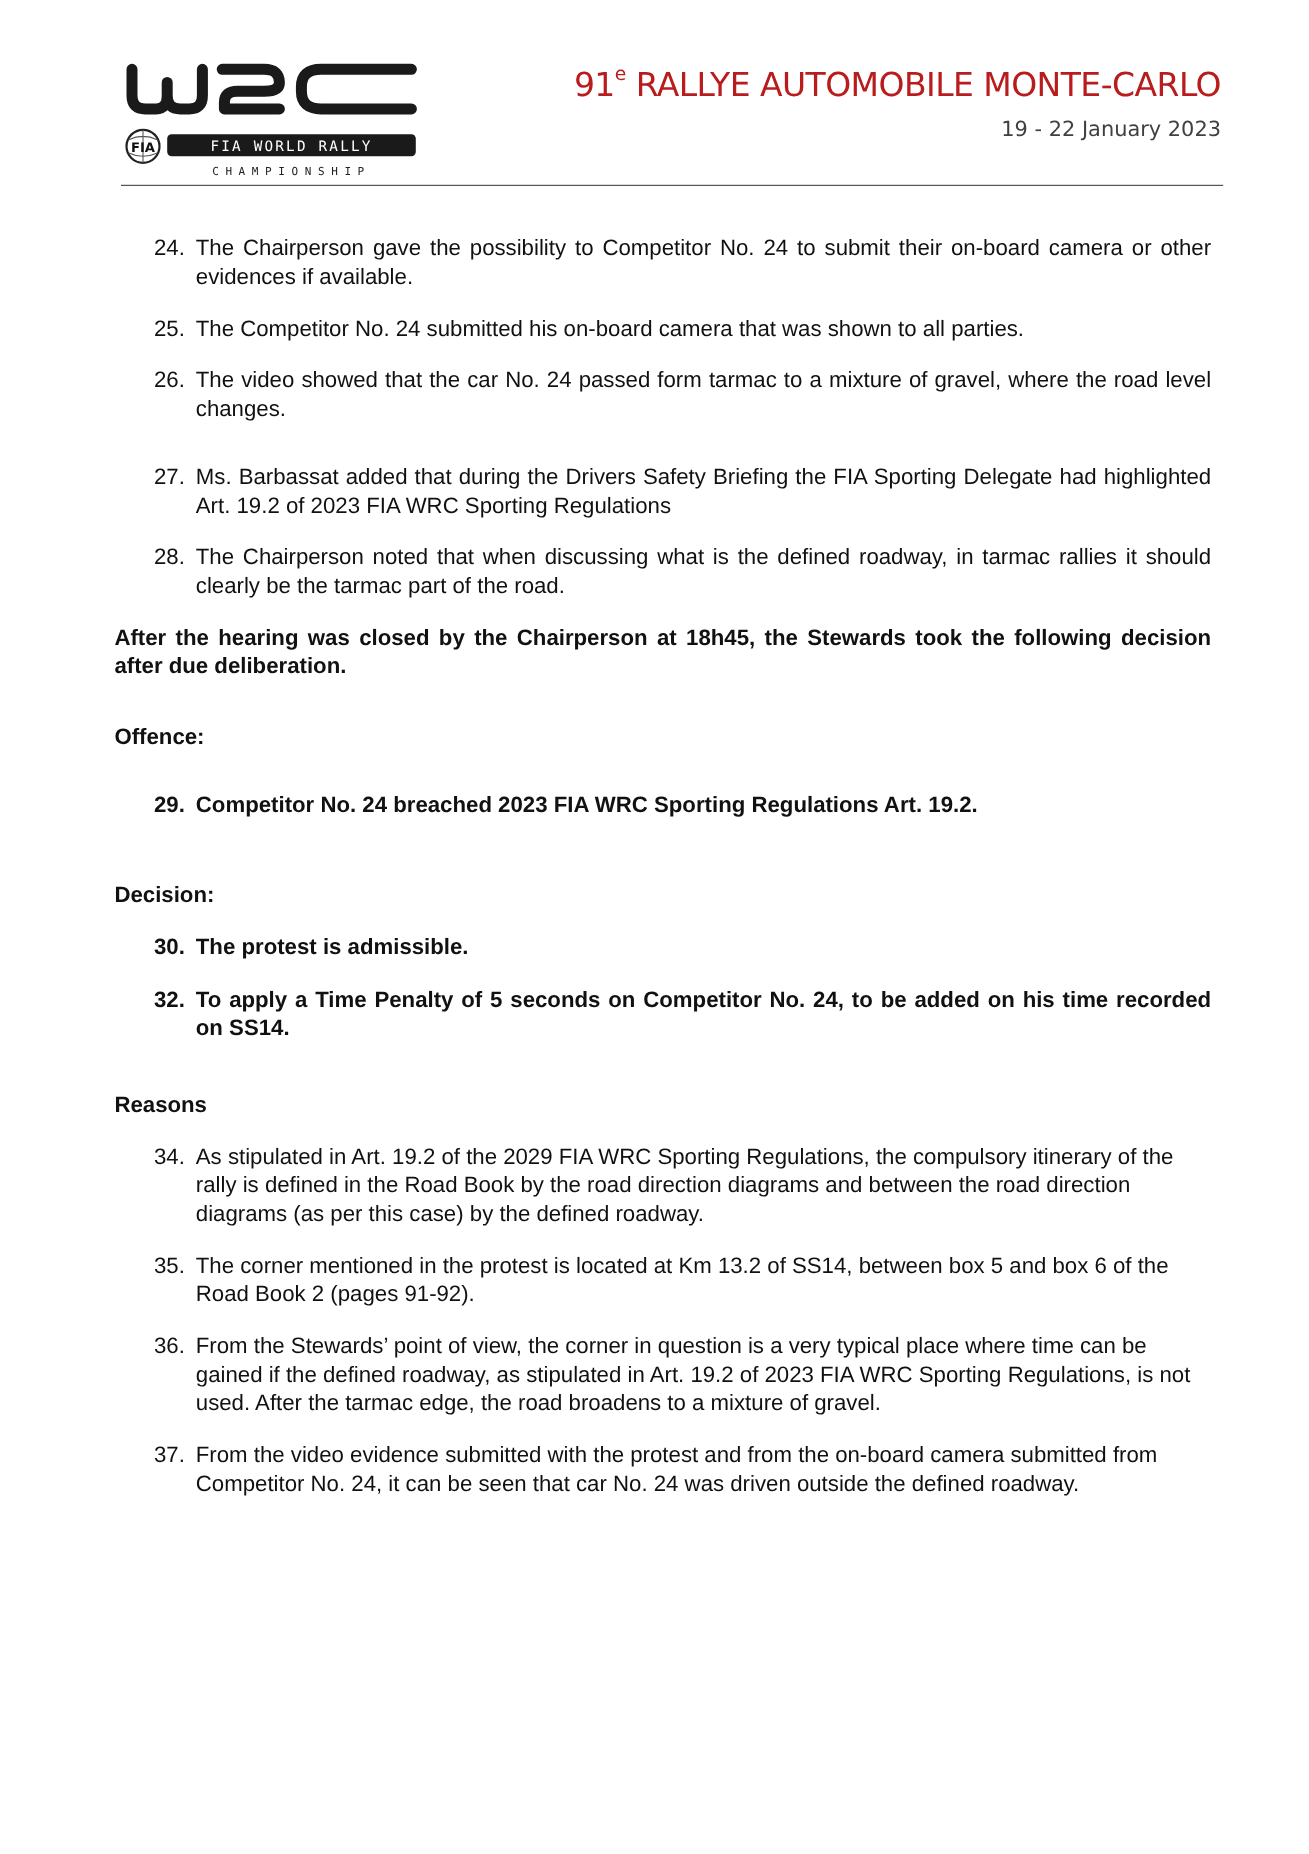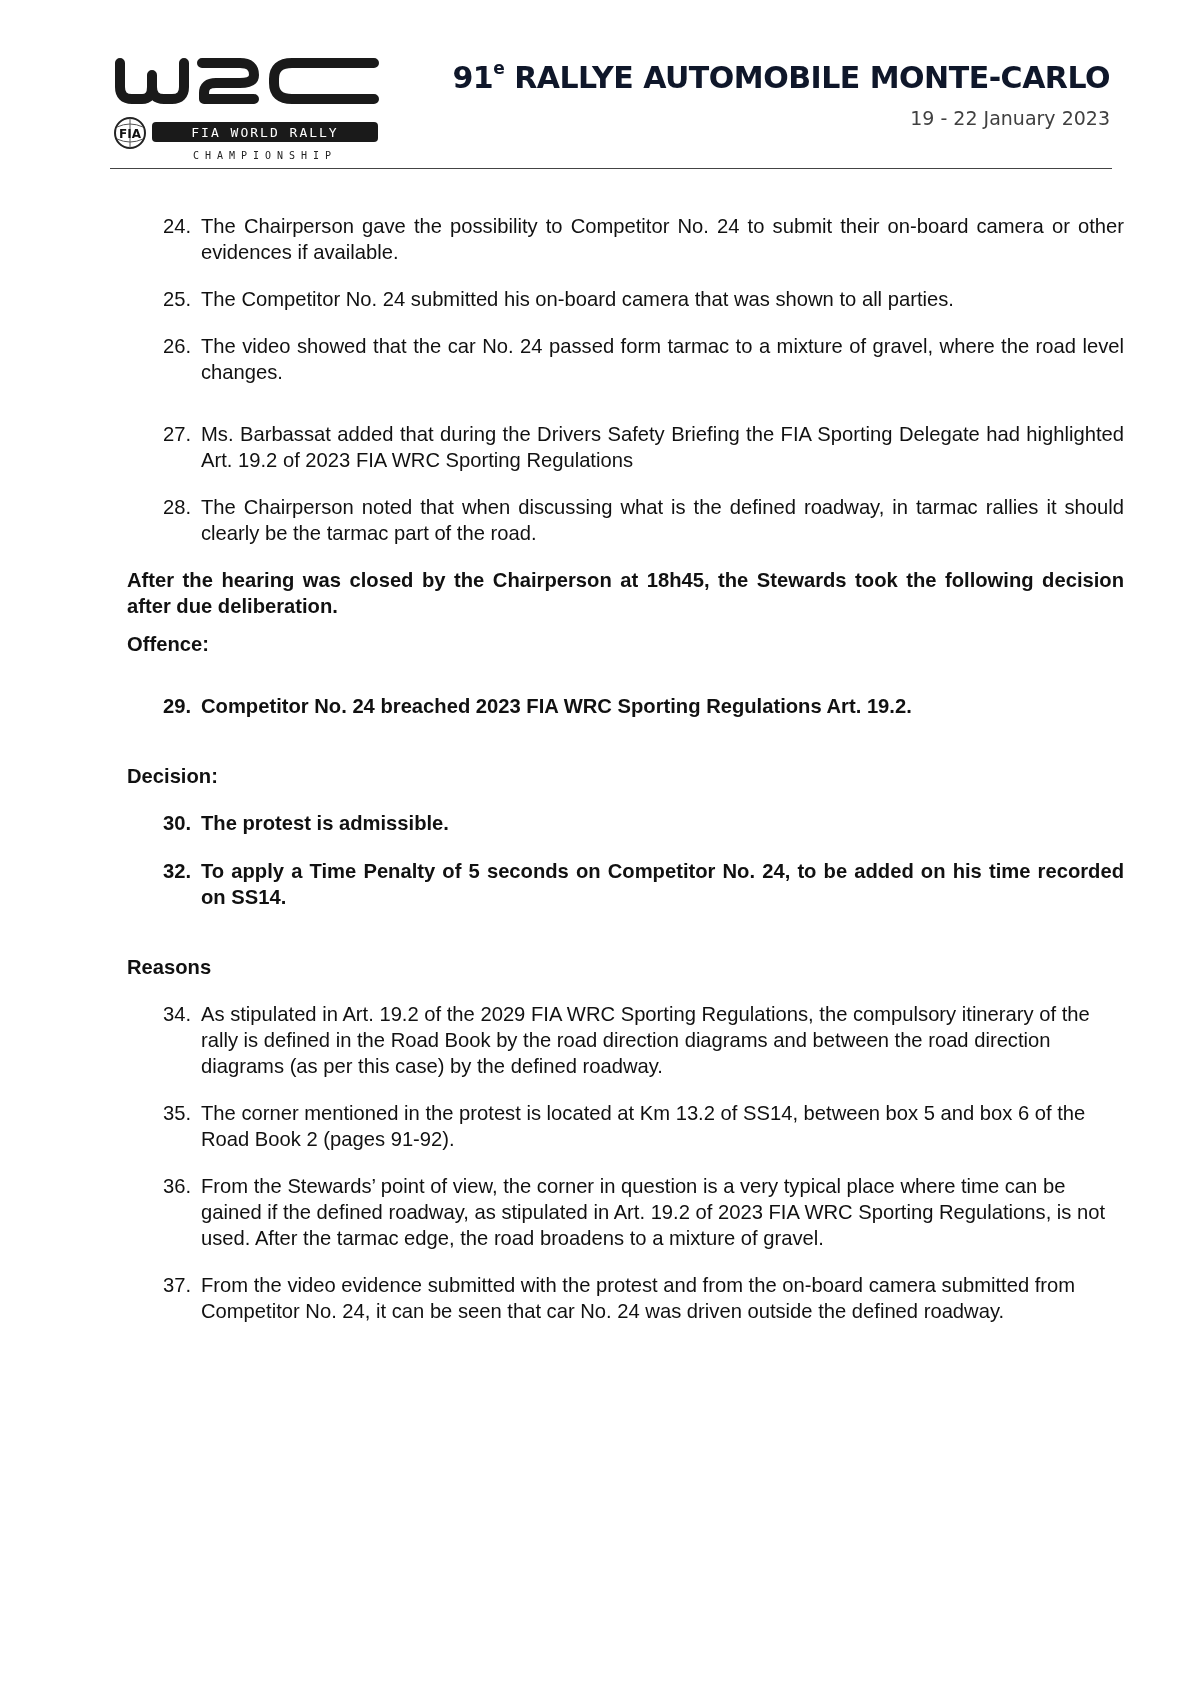--- a/index.html
+++ b/index.html
@@ -5,36 +5,36 @@
     html, body { margin: 0; padding: 0; background: #ffffff; }
     body {
       width: 1190px; height: 1685px; position: relative; overflow: hidden;
       color: #111111;
       font-family: "Liberation Sans", sans-serif;
     }
     .header { position: absolute; left: 0; top: 0; width: 1190px; height: 170px; }
     .logo { position: absolute; left: 112px; top: 55px; width: 270px; height: 110px; }
     .event-title {
       position: absolute; right: 80px; top: 60px;
-      font-family: "DejaVu Sans", sans-serif; font-weight: bold;
-      font-size: 30px; letter-spacing: -0.5px; color: #0f172a;
+      font-family: "DejaVu Sans", sans-serif; font-weight: normal;
+      font-size: 30px; letter-spacing: -0.5px; color: #b91c1c;
       white-space: nowrap;
     }
     .event-title sup { font-size: 17px; position: relative; top: -3px; }
     .event-dates {
       position: absolute; right: 80px; top: 107px;
       font-family: "DejaVu Sans", sans-serif; font-size: 19px; color: #404040;
       white-space: nowrap;
     }
     .header-rule {
       position: absolute; left: 110px; right: 78px; top: 168px;
       height: 0; border-top: 1.6px solid #444;
     }
     .content {
-      position: absolute; left: 127px; top: 213px; width: 997px;
+      position: absolute; left: 104px; top: 213px; width: 997px;
       font-size: 20.2px; line-height: 26px;
     }
     .item {
       display: flex; text-align: justify; margin-left: 36px;
     }
     .item .num { width: 38px; flex: 0 0 38px; }
     .item .txt { flex: 1; }
     .item.ragged { text-align: left; }
     .bold { font-weight: bold; }
     .para { text-align: justify; }
@@ -90,27 +90,27 @@
     <span class="num">27.</span>
     <span class="txt">Ms. Barbassat added that during the Drivers Safety Briefing the FIA Sporting Delegate had highlighted Art. 19.2 of 2023 FIA WRC Sporting Regulations</span>
   </div>
   <div class="item" style="margin-top:21px">
     <span class="num">28.</span>
     <span class="txt">The Chairperson noted that when discussing what is the defined roadway, in tarmac rallies it should clearly be the tarmac part of the road.</span>
   </div>
 
   <div class="para bold" style="margin-top:21px">After the hearing was closed by the Chairperson at 18h45, the Stewards took the following decision after due deliberation.</div>
 
-  <div class="heading" style="margin-top:12px">Offence:</div>
+  <div class="heading" style="margin-top:38px">Offence:</div>
   <div class="item bold" style="margin-top:36px">
     <span class="num">29.</span>
     <span class="txt">Competitor No. 24 breached 2023 FIA WRC Sporting Regulations Art. 19.2.</span>
   </div>
 
-  <div class="heading" style="margin-top:44px">Decision:</div>
+  <div class="heading" style="margin-top:56px">Decision:</div>
   <div class="item bold" style="margin-top:21px">
     <span class="num">30.</span>
     <span class="txt">The protest is admissible.</span>
   </div>
   <div class="item bold" style="margin-top:22px">
     <span class="num">32.</span>
     <span class="txt">To apply a Time Penalty of 5 seconds on Competitor No. 24, to be added on his time recorded on SS14.</span>
   </div>
 
   <div class="heading" style="margin-top:44px">Reasons</div>

